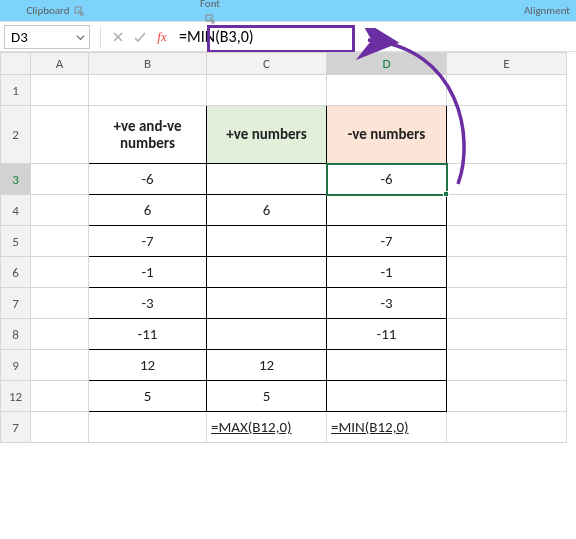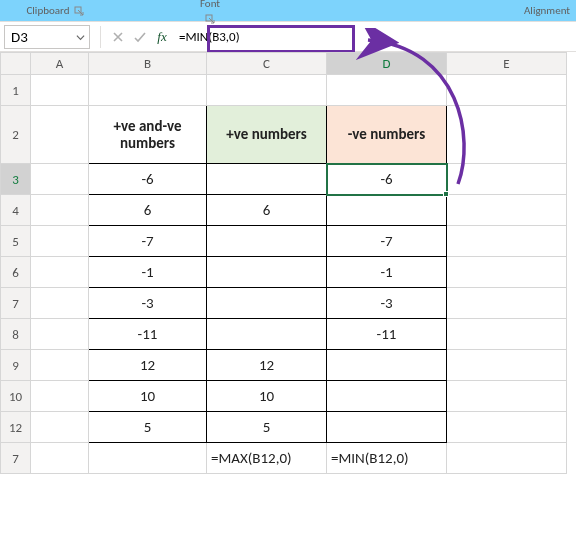--- a/index.html
+++ b/index.html
@@ -41,24 +41,24 @@
     display: flex; align-items: center;
     padding: 0 6px;
     font-size: 15px;
     position: relative;
     background: #fff;
   }
   .namebox .caret { position:absolute; right:4px; top:50%; transform:translateY(-50%); }
   .sep { width:1px; height:22px; background:#e1dfdd; margin:0 6px; }
   .fbar-btn { width:22px; height:22px; display:flex; align-items:center; justify-content:center; color:#a19f9d; }
   .fbar-btn svg { display:block; }
-  .fx-label { width:22px; font-style: italic; font-size: 13px; color:#14532d; text-align:center; font-family: 'Times New Roman', serif;}
+  .fx-label { width:22px; font-style: italic; font-size: 13px; color:#ef4444; text-align:center; font-family: 'Times New Roman', serif;}
   .formula-input {
     flex:1; height:22px; border:none; outline:none; padding:0 6px;
-    font-size: 13px; font-family: Calibri, Arial, sans-serif;
+    font-size: 16px; font-family: Calibri, Arial, sans-serif;
   }
   .fx-highlight {
     position:absolute;
     border: 3px solid #6b2fa3;
     pointer-events:none;
   }
 
   .grid-wrap { position: relative; }
   .grid { border-collapse: collapse; table-layout: fixed; }
   .grid th, .grid td {
@@ -80,21 +80,21 @@
   .grid .colA { width: 58px; }
   .grid .colB { width: 118px; }
   .grid .colC { width: 120px; }
   .grid .colD { width: 120px; }
   .grid .colE { width: 120px; }
 
   .grid th.selcol, .grid th.selrow { background: #d2d2d2; color:#0f7b3d; }
   .corner { background:#f3f2f1; border:1px solid #d6d6d6; }
 
   .cell { width:100%; height:100%; display:flex; align-items:center; justify-content:center; padding:0 4px; }
-  .cell.left { justify-content:flex-start; }
+  .cell.left { justify-content:flex-start;text-decoration:underline; }
 
   .hdr-cell {
     font-weight: bold; 
     text-align:center; line-height:1.1;
     padding: 6px 4px;
   }
   .row2 td { height: 58px; }
 
   .tbl-border { border: 1px solid #000 !important; }
 
@@ -302,34 +302,20 @@
           </td>
     <td class="tbl-border">
             <div class="cell">12</div>
           </td>
     <td class="tbl-border">
             <div class="cell"></div>
           </td>
     <td></td>
   </tr>
   <tr>
-    <th class="rowhdr">10</th>
-    <td></td>
-    <td class="tbl-border">
-            <div class="cell">10</div>
-          </td>
-    <td class="tbl-border">
-            <div class="cell">10</div>
-          </td>
-    <td class="tbl-border">
-            <div class="cell"></div>
-          </td>
-    <td></td>
-  </tr>
-  <tr>
     <th class="rowhdr">12</th>
     <td></td>
     <td class="tbl-border">
             <div class="cell">5</div>
           </td>
     <td class="tbl-border">
             <div class="cell">5</div>
           </td>
     <td class="tbl-border">
             <div class="cell"></div>

